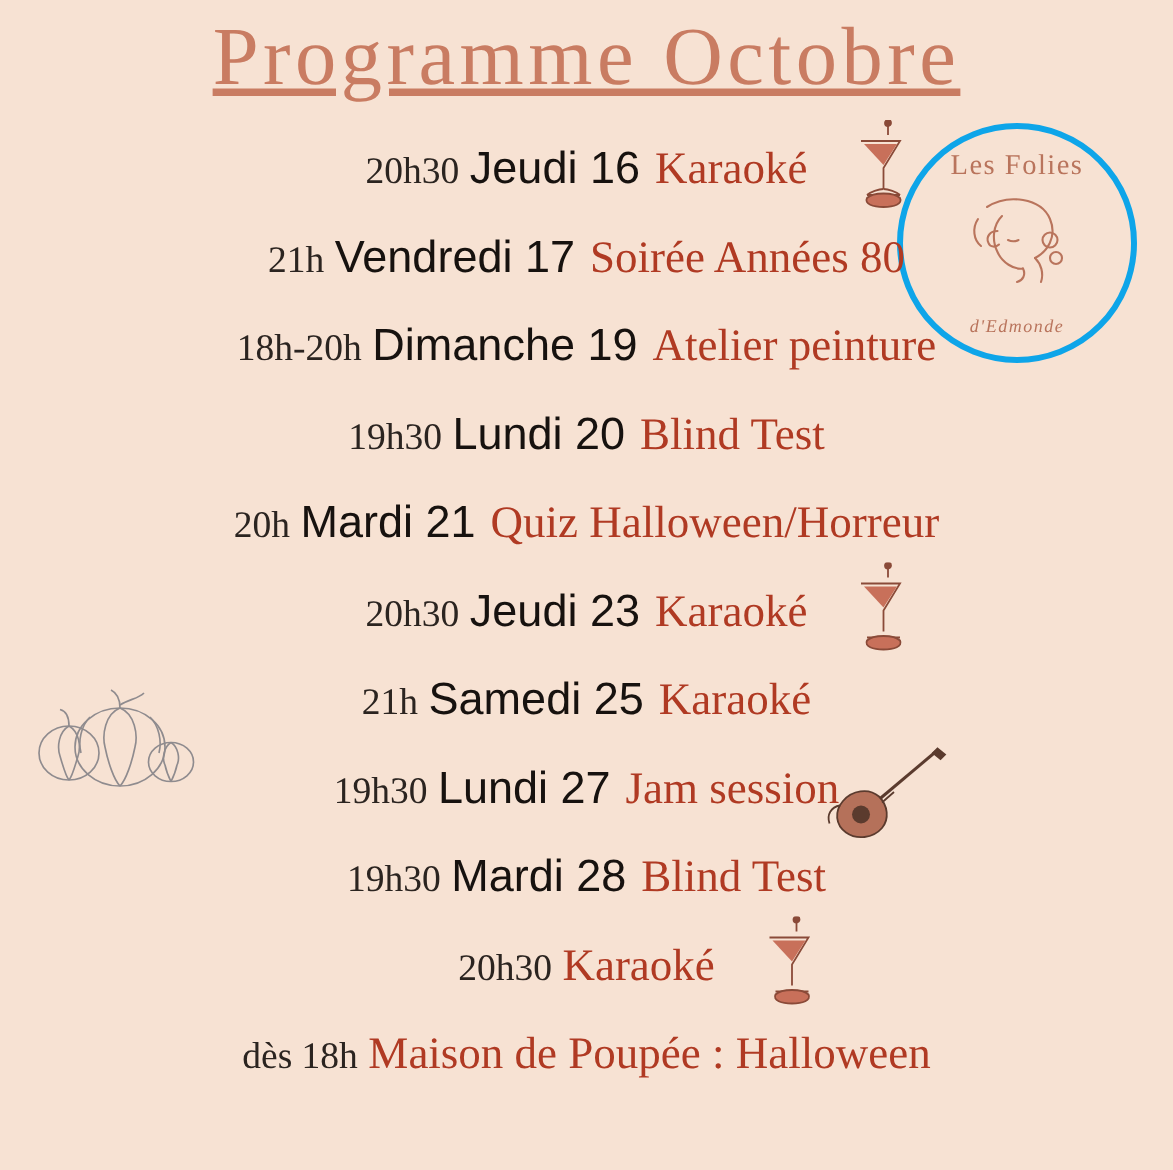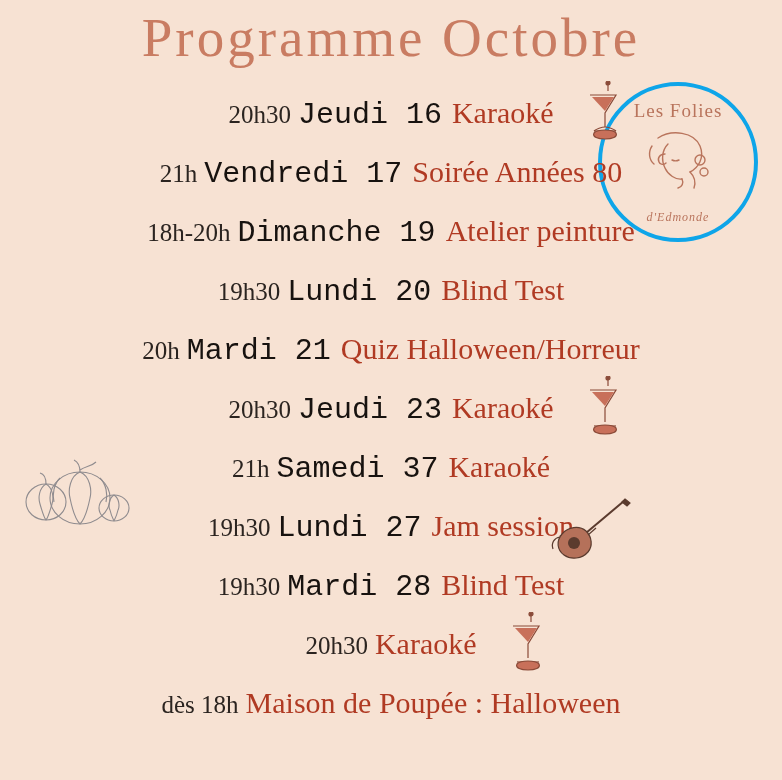--- a/index.html
+++ b/index.html
@@ -26,20 +26,21 @@
     position: absolute;
     top: 6px;
     left: 0;
     width: 782px;
     text-align: center;
     font-family: "Liberation Serif", serif;
     font-size: 55px;
     letter-spacing: 3px;
     color: #c97c62;
     font-weight: normal;
+    text-decoration: underline;
   }
 
   
   .logo {
     position: absolute;
     top: 82px;
     right: 24px;
     width: 152px;
     height: 152px;
     border-radius: 50%;
@@ -92,21 +93,21 @@
   .time {
     font-size: 25px;
     color: #2b2420;
     font-family: "Liberation Serif", serif;
     letter-spacing: 0px;
     padding-right: 7px;
   }
   .day {
     font-size: 30px;
     color: #17120f;
-    font-family: Liberation Mono, monospace;
+    font-family: Liberation Sans, sans-serif;
     padding-right: 10px;
   }
   .event {
     font-size: 30px;
     color: #b03a23;
     font-family: "Liberation Serif", serif;
   }
   .row .deco {
     width: 0;
     position: relative;
@@ -229,21 +230,21 @@
               <path d="M36 10 L36 2"></path>
               <circle cx="36" cy="2" r="2" fill="#8a4a38"></circle>
             </g>
           </svg>
         </span>
       </span>
     </div>
 
     <div class="row">
       <span class="time">21h</span>
-      <span class="day">Samedi 37</span>
+      <span class="day">Samedi 25</span>
       <span class="event">Karaoké</span>
     </div>
 
     <div class="row">
       <span class="time">19h30</span>
       <span class="day">Lundi 27</span>
       <span class="event">Jam session</span>
     </div>
 
     <div class="row">

